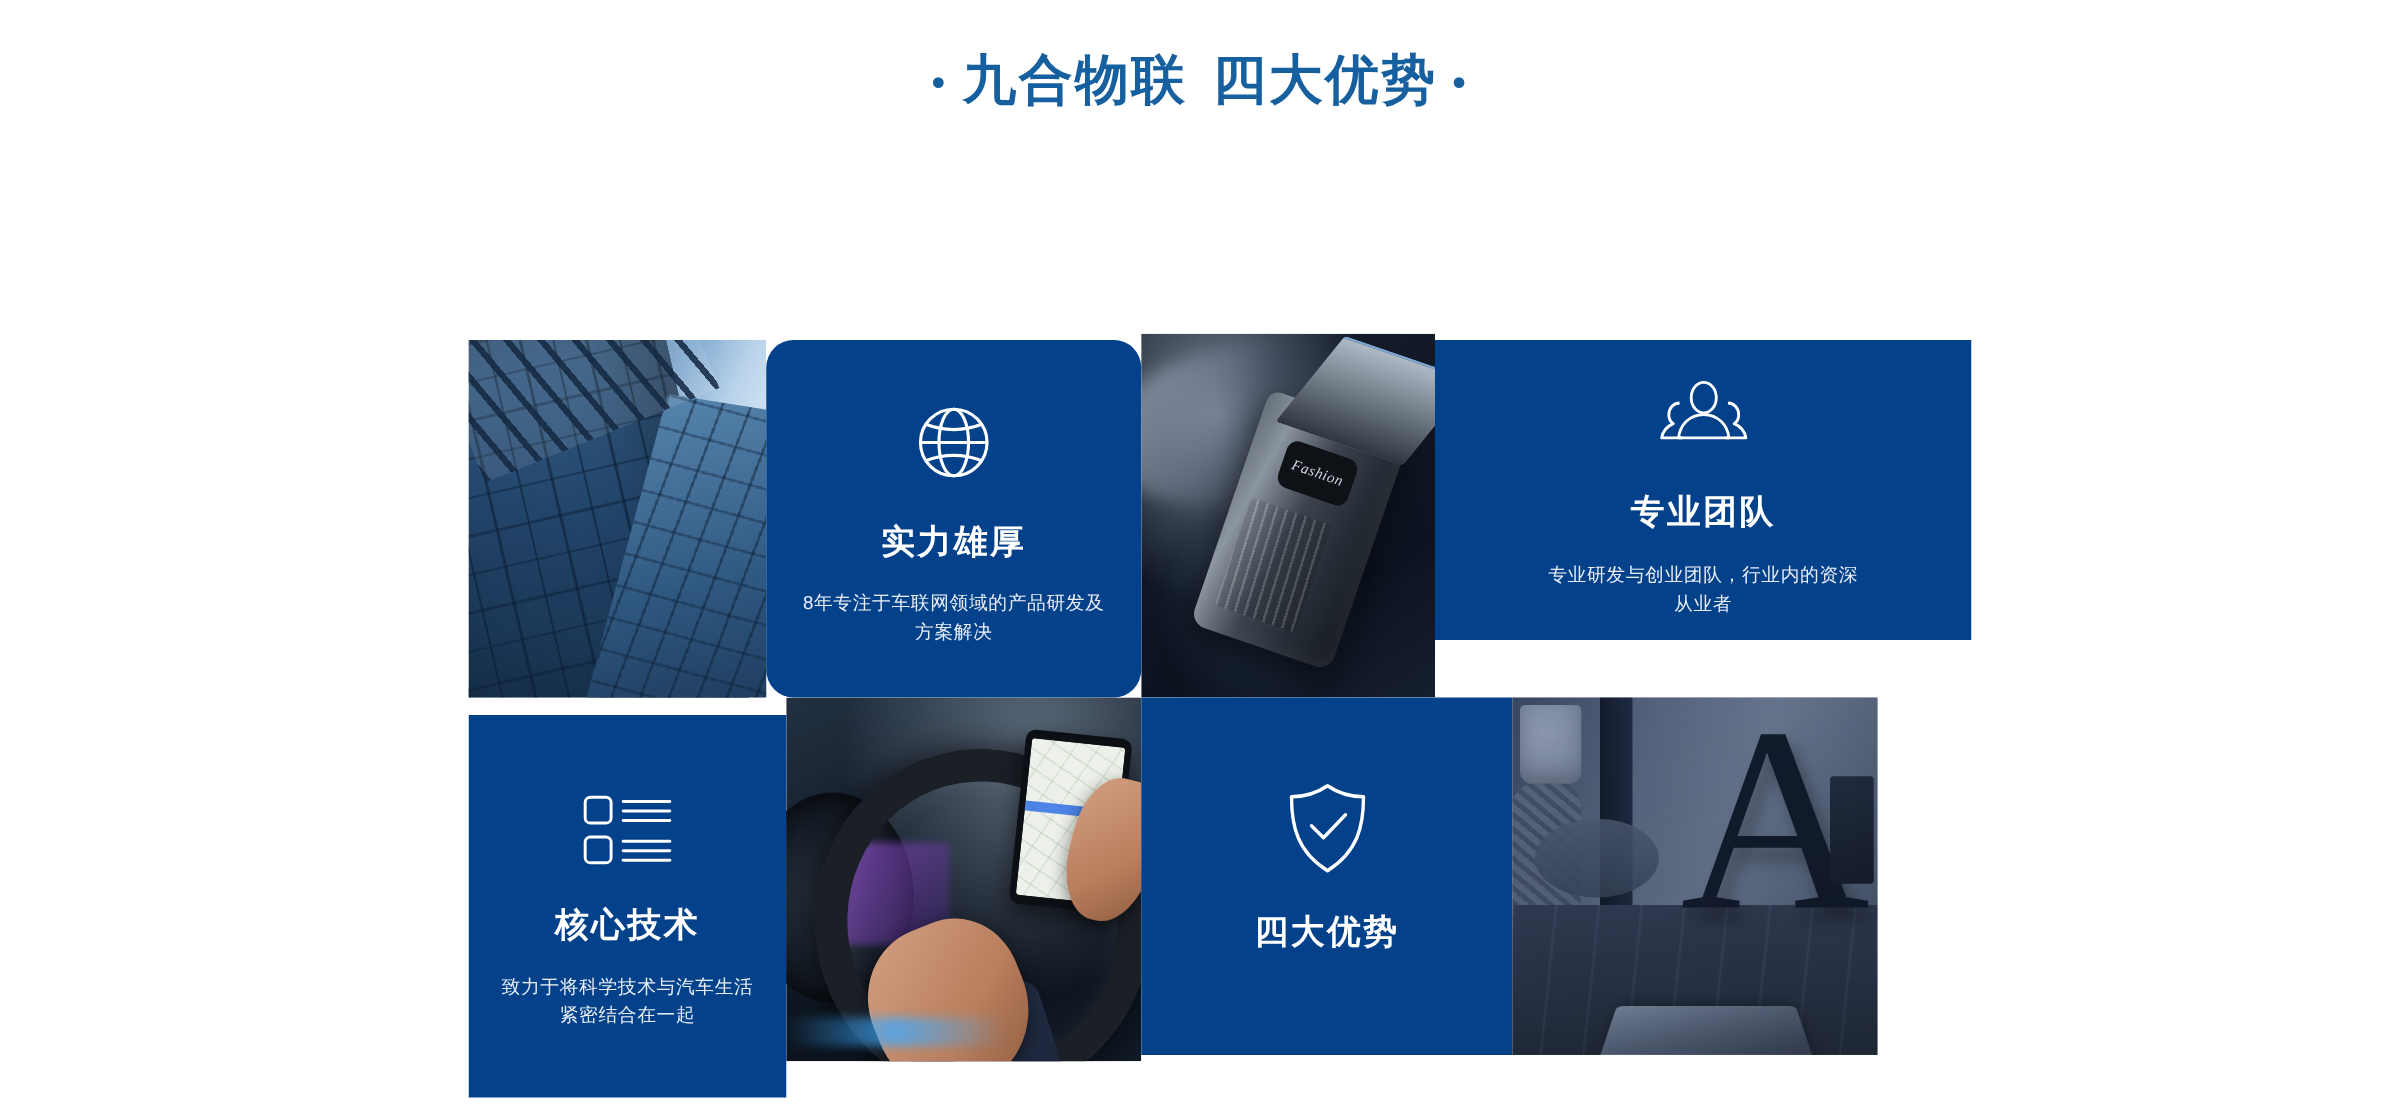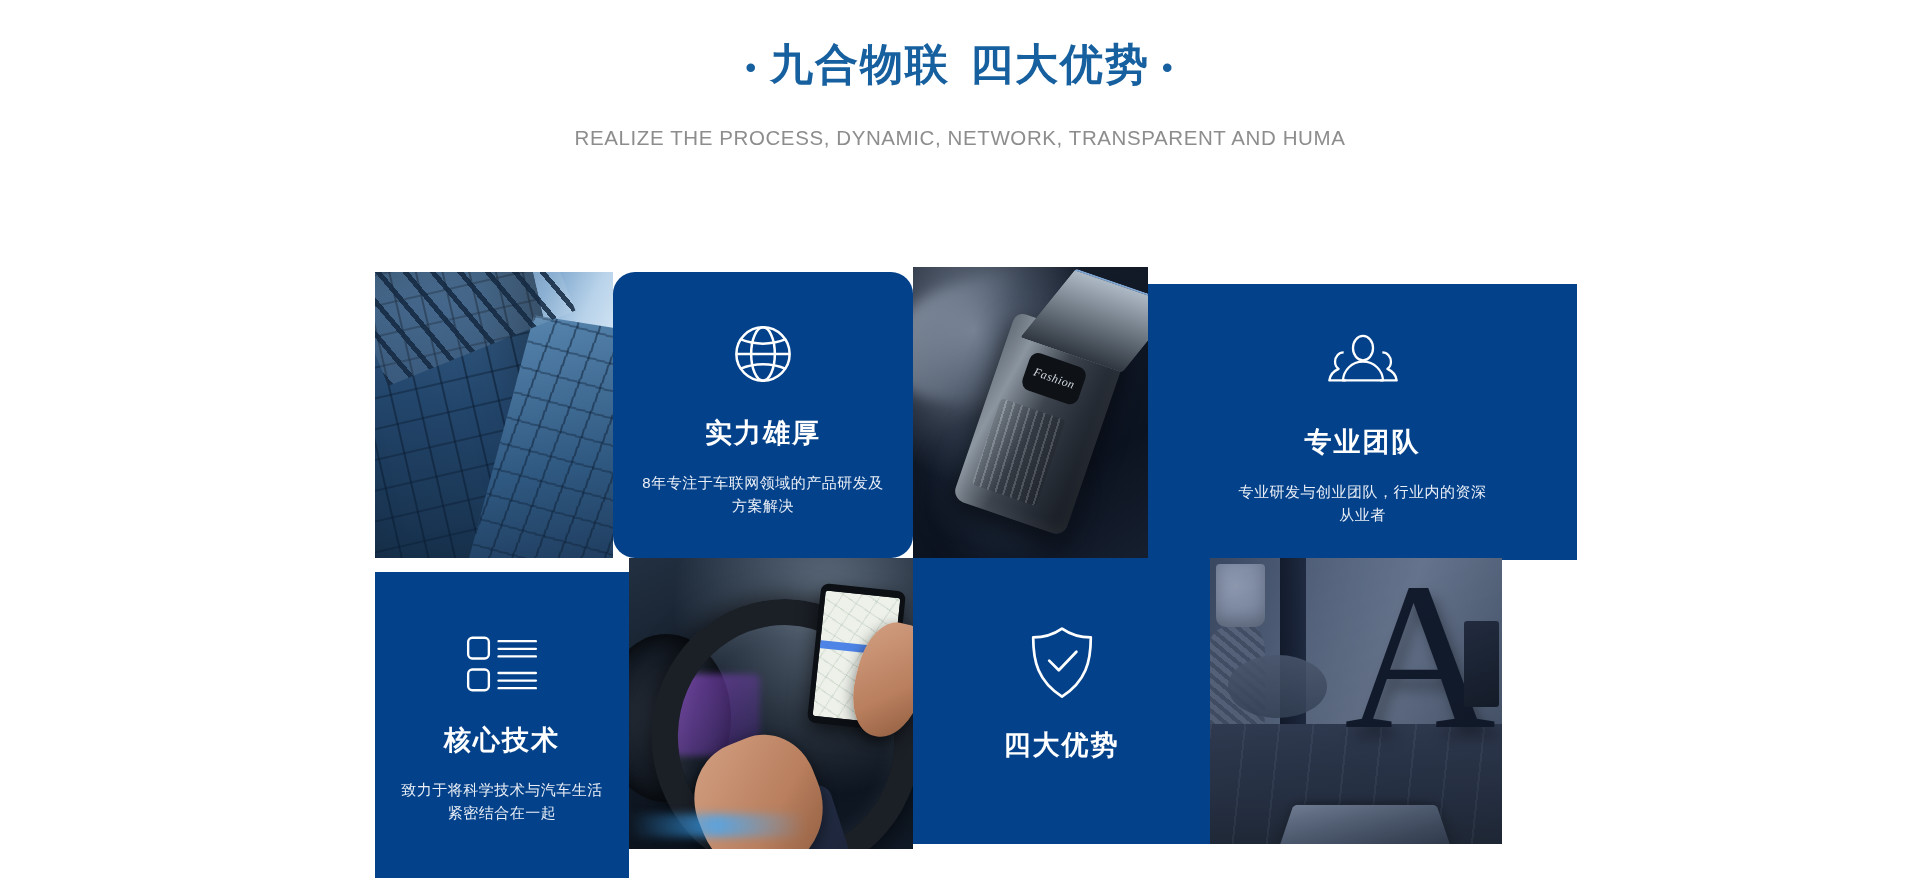--- a/index.html
+++ b/index.html
@@ -320,21 +320,20 @@
   }
 </style>
 </head>
 <body>
 
 <div class="header">
   <div class="page-title">
     <span class="dot">•</span><span class="t-seg">九合物联</span><span class="gap"></span><span class="t-seg">四大优势</span><span class="dot">•</span>
   </div>
   <div class="subtitle">
-    <div>REALIZE THE PROCESS, DYNAMIC, NETWORK, TRANSPARENT AND HUMA</div>
   </div>
 </div>
 
 <div class="grid">
 
   <div class="cell" style="left:0px; top:0px; width:238px; height:286px;">
     <div class="photo ph-building">
       <div class="layer sky-glow"></div>
       <div class="glass"></div>
       <div class="glass2"></div>
@@ -365,21 +364,21 @@
       <div class="body">
         <div class="grille"></div>
         <div class="badge">
           <span>Fashion</span>
         </div>
       </div>
       <div class="top-fin"></div>
     </div>
   </div>
 
-  <div class="cell blue" style="left:773px; top:12px; width:429px; height:276px;">
+  <div class="cell blue" style="left:773px; top:0px; width:429px; height:240px;font-family:Liberation Mono, monospace;">
     <div class="cell-inner">
       <div class="feat-icon" style="width:86px;height:78px;">
         <svg viewBox="0 0 120 100" fill="none" stroke="#ffffff" stroke-width="3.2" stroke-linejoin="round">
           <path d="M33 38c-7 0-12 6-12 13 0 5 2 8 5 10-7 3-12 9-13 16h23"></path>
           <path d="M87 38c7 0 12 6 12 13 0 5-2 8-5 10 7 3 12 9 13 16H84"></path>
           <ellipse cx="60" cy="32" rx="14" ry="17"></ellipse>
           <path d="M60 51c-16 0-27 12-28 26h56c-1-14-12-26-28-26z"></path>
         </svg>
       </div>
       <div class="feat-title">专业团队</div>

